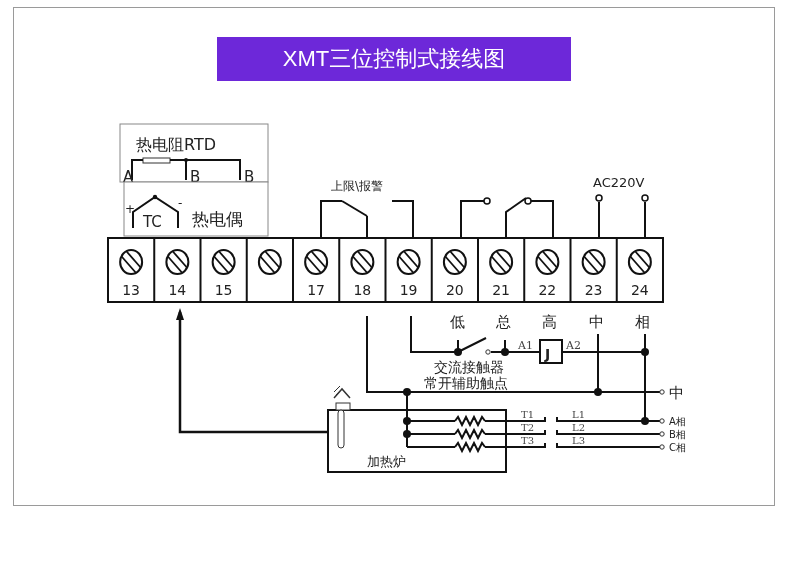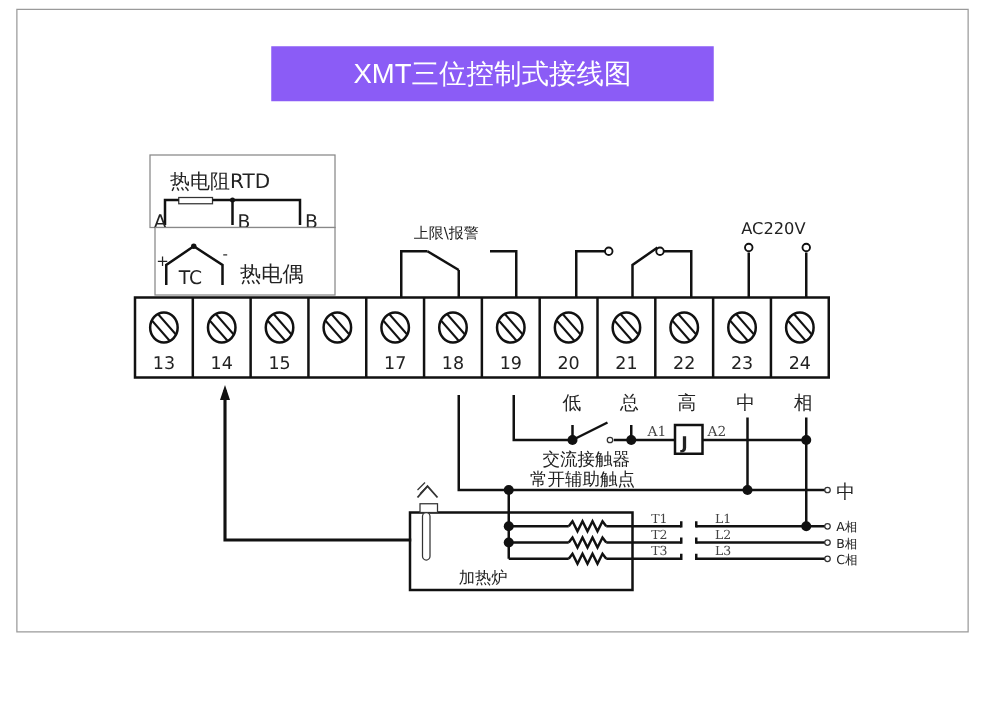--- a/index.html
+++ b/index.html
@@ -1,21 +1,21 @@
 <!DOCTYPE html>
 <html><head>
 <meta charset="utf-8">
 <style>
   html, body { margin: 0; padding: 0; background: #ffffff; }
   body { width: 790px; height: 565px; position: relative; overflow: hidden;
          font-family: "DejaVu Sans", sans-serif; }
   .frame { position: absolute; left: 13px; top: 7px; width: 762px; height: 499px;
            border: 1px solid #9a9a9a; box-sizing: border-box; }
   .title-bar { position: absolute; left: 217px; top: 37px; width: 354px; height: 44px;
-               background: #8b5cf6; color: #ffffff; display: flex; align-items: center;
+               background: #6d28d9; color: #ffffff; display: flex; align-items: center;
                justify-content: center; font-size: 22px; letter-spacing: 0px;
                font-family: "Liberation Sans", sans-serif; }
   svg { position: absolute; left: 0; top: 0; }
   .lbl { font-family: "DejaVu Sans", sans-serif; fill: #222; }
   .lbl-serif { font-family: "DejaVu Serif", serif; fill: #444; }
 </style>
 </head>
 <body>
 
 <div class="frame"></div>

